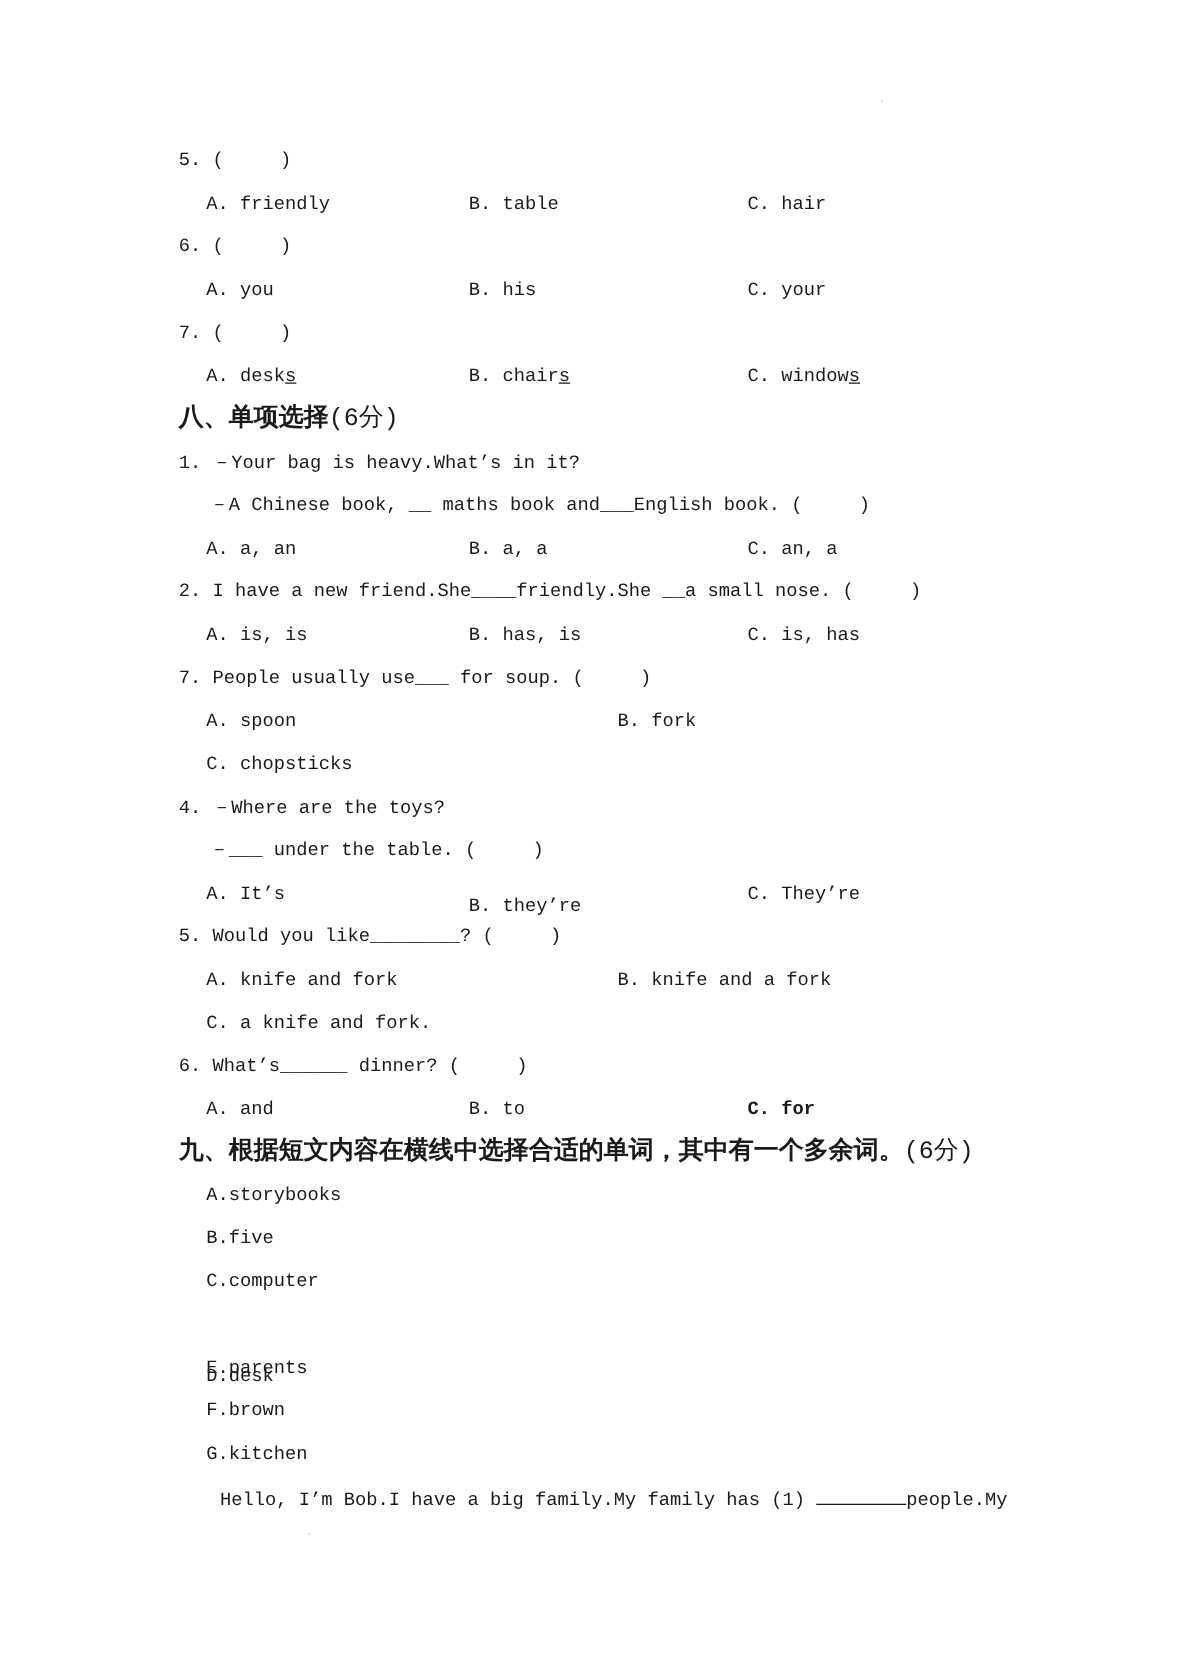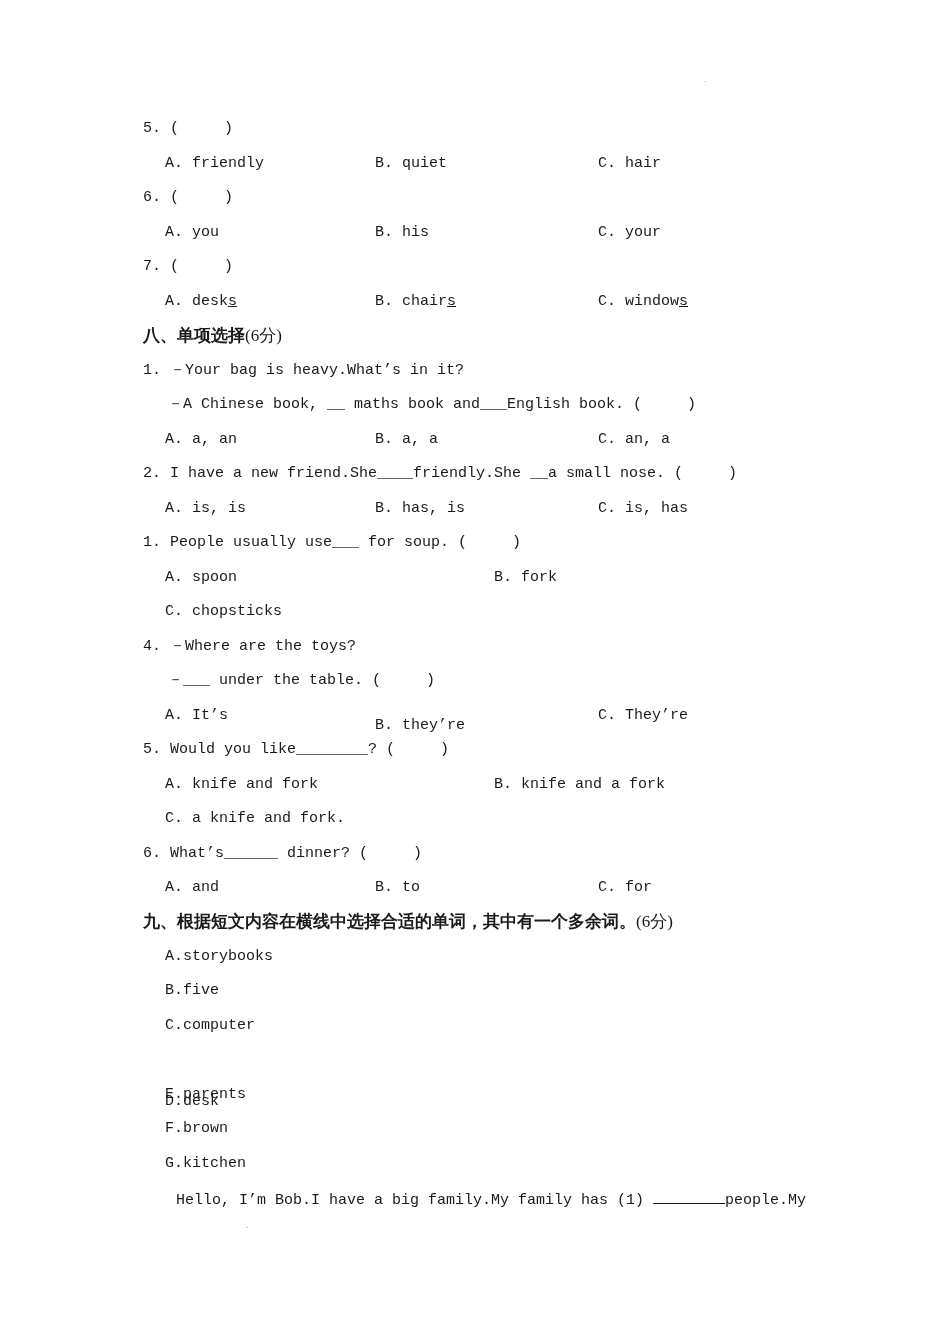--- a/index.html
+++ b/index.html
@@ -1,36 +1,36 @@
 <!DOCTYPE html>
 <html><head>
   <meta charset="utf-8">
   <style>
     html, body { margin: 0; padding: 0; background: #ffffff; }
     body { width: 950px; height: 1344px; position: relative; overflow: hidden;
            font-family: "Liberation Mono", "DejaVu Sans Mono", monospace; color: #1a1a1a; font-size: 15px; }
     .page { position: absolute; left: 0; top: 0; width: 950px; height: 1344px; }
     .line { position: absolute; white-space: pre; line-height: 18px; }
-    .bold { font-family: Liberation Serif, serif; font-weight: bold; font-size: 17px; }
+    .bold { font-family: Liberation Mono, monospace; font-weight: bold; font-size: 20px; }
     .bold .normal { font-weight: normal; }
     .u { text-decoration: underline; }
     .mark { position: absolute; font-size: 8px; color: #777; }
     .blank { display: inline-block; border-bottom: 1px solid #1a1a1a; width: 72px; height: 14px; vertical-align: baseline; }
     .opt { position: absolute; white-space: pre; line-height: 18px; }
   </style>
 </head>
 <body>
 
 <div class="page">
 
   <span class="mark" style="left:703px; top:74px;">ˎ</span>
 
   <div class="line" style="left:143px; top:120px;"><span>5.</span> <span>(     )</span></div>
   <div class="opt" style="left:165px; top:155px;"><span>A.</span> <span>friendly</span></div>
-  <div class="opt" style="left:375px; top:155px;"><span>B.</span> <span>quiet</span></div>
+  <div class="opt" style="left:375px; top:155px;"><span>B.</span> <span>table</span></div>
   <div class="opt" style="left:598px; top:155px;"><span>C.</span> <span>hair</span></div>
 
   <div class="line" style="left:143px; top:189px;"><span>6.</span> <span>(     )</span></div>
   <div class="opt" style="left:165px; top:224px;"><span>A.</span> <span>you</span></div>
   <div class="opt" style="left:375px; top:224px;"><span>B.</span> <span>his</span></div>
   <div class="opt" style="left:598px; top:224px;text-align:right;"><span>C.</span> <span>your</span></div>
 
   <div class="line" style="left:143px; top:258px;"><span>7.</span> <span>(     )</span></div>
   <div class="opt" style="left:165px; top:293px;"><span>A.</span> <span>desk</span><span class="u">s</span></div>
   <div class="opt" style="left:375px; top:293px;"><span>B.</span> <span>chair</span><span class="u">s</span></div>
@@ -42,40 +42,40 @@
   <div class="line" style="left:168px; top:396px;">－A Chinese book, __ maths book and___English book. (     )</div>
   <div class="opt" style="left:165px; top:431px;">A. a, an</div>
   <div class="opt" style="left:375px; top:431px;">B. a, a</div>
   <div class="opt" style="left:598px; top:431px;">C. an, a</div>
 
   <div class="line" style="left:143px; top:465px;">2. I have a new friend.She____friendly.She __a small nose. (     )</div>
   <div class="opt" style="left:165px; top:500px;">A. is, is</div>
   <div class="opt" style="left:375px; top:500px;">B. has, is</div>
   <div class="opt" style="left:598px; top:500px;">C. is, has</div>
 
-  <div class="line" style="left:143px; top:534px;">1. People usually use___ for soup. (     )</div>
+  <div class="line" style="left:143px; top:534px;">7. People usually use___ for soup. (     )</div>
   <div class="opt" style="left:165px; top:569px;">A. spoon</div>
   <div class="opt" style="left:494px; top:569px;">B. fork</div>
   <div class="opt" style="left:165px; top:603px;">C. chopsticks</div>
 
   <div class="line" style="left:143px; top:638px;">4. －Where are the toys?</div>
   <div class="line" style="left:168px; top:672px;">－___ under the table. (     )</div>
   <div class="opt" style="left:165px; top:707px;">A. It’s</div>
   <div class="opt" style="left:375px; top:717px;">B. they’re</div>
   <div class="opt" style="left:598px; top:707px;">C. They’re</div>
 
   <div class="line" style="left:143px; top:741px;">5. Would you like________? (     )</div>
   <div class="opt" style="left:165px; top:776px;">A. knife and fork</div>
   <div class="opt" style="left:494px; top:776px;">B. knife and a fork</div>
   <div class="opt" style="left:165px; top:810px;text-align:center;">C. a knife and fork.</div>
 
   <div class="line" style="left:143px; top:845px;">6. What’s______ dinner? (     )</div>
   <div class="opt" style="left:165px; top:879px;">A. and</div>
   <div class="opt" style="left:375px; top:879px;">B. to</div>
-  <div class="opt" style="left:598px; top:879px;">C. for</div>
+  <div class="opt" style="left:598px; top:879px;font-weight:bold;">C. for</div>
 
   <div class="line bold" style="left:143px; top:913px;"><span>九、根据短文内容在横线中选择合适的单词，其中有一个多余词。</span><span class="normal">(6分)</span></div>
 
   <div class="line" style="left:165px; top:948px;">A.storybooks</div>
   <div class="line" style="left:165px; top:982px;">B.five</div>
   <div class="line" style="left:165px; top:1017px;">C.computer</div>
   <div class="line" style="left:165px; top:1051px;margin-top:42px;">D.desk</div>
   <div class="line" style="left:165px; top:1086px;">E.parents</div>
   <div class="line" style="left:165px; top:1120px;">F.brown</div>
   <div class="line" style="left:165px; top:1155px;">G.kitchen</div>

